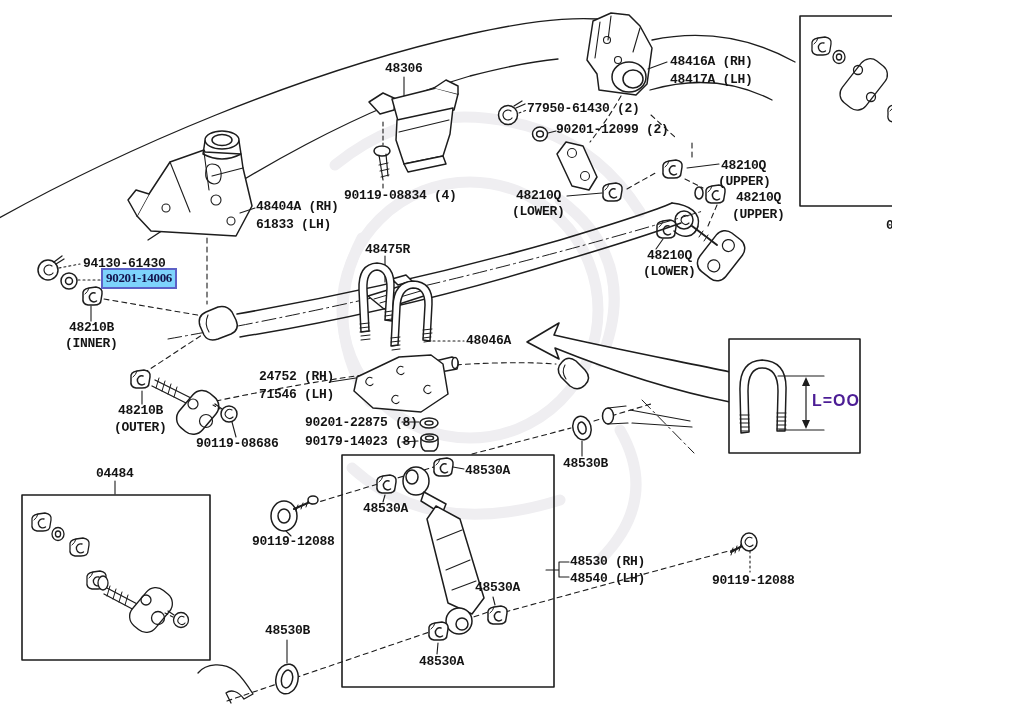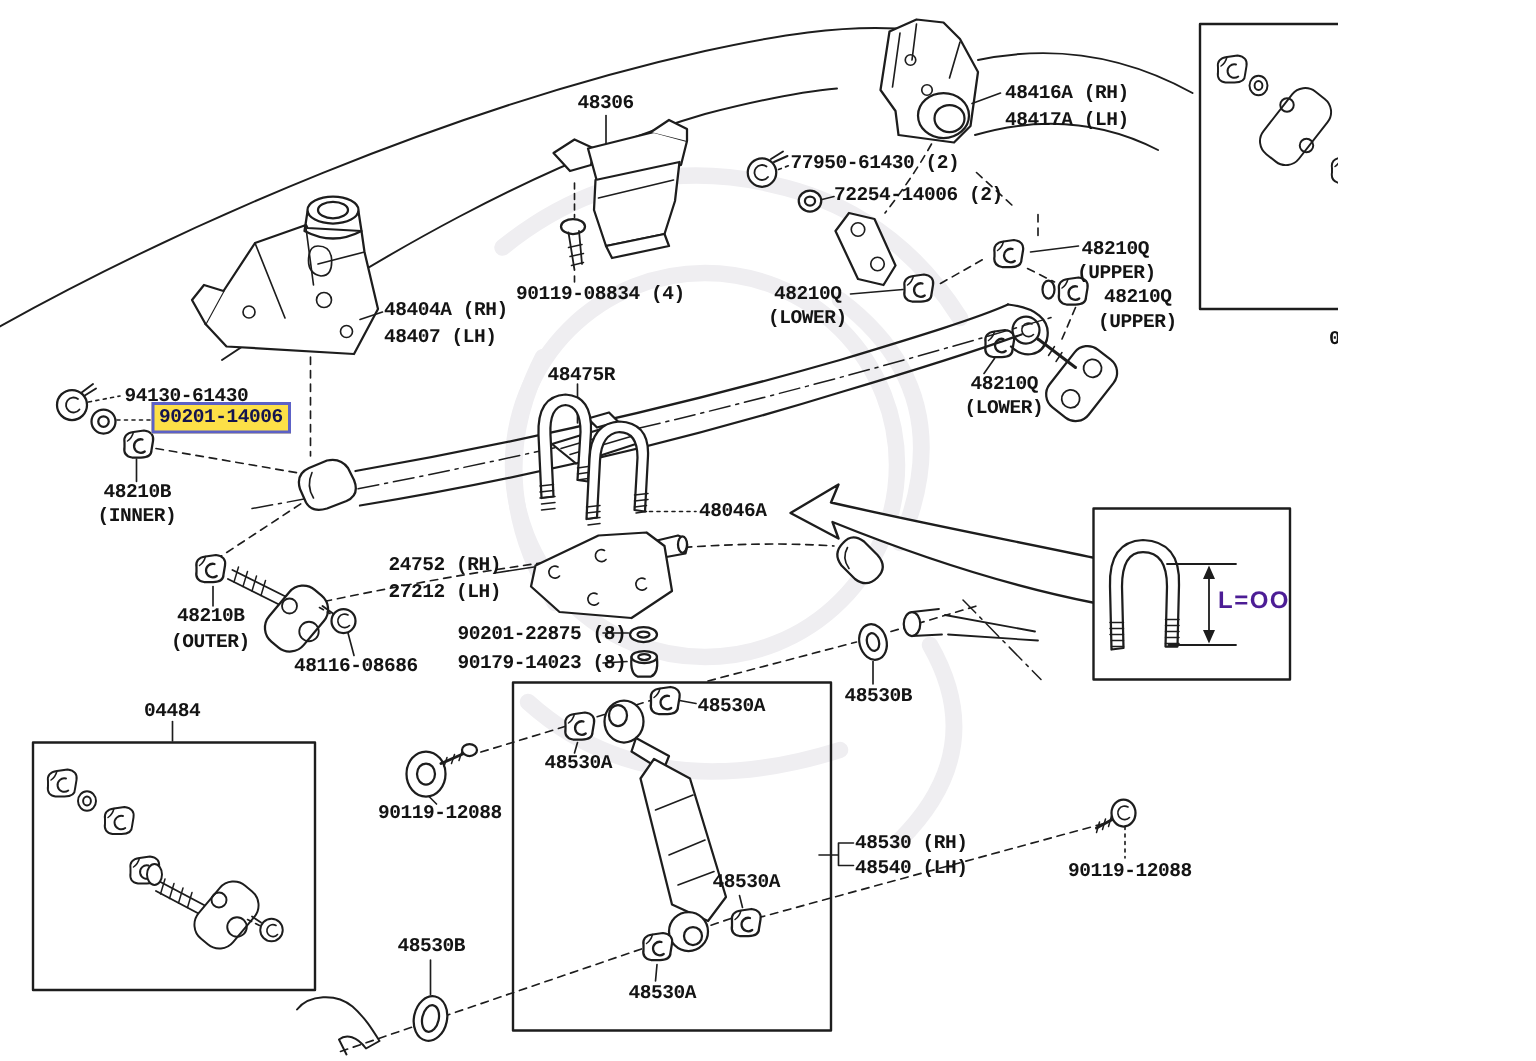--- a/index.html
+++ b/index.html
@@ -319,48 +319,48 @@
     <path d="M608 408 L626 406 M608 424 L628 423 M630 410 L690 421 M632 423 L692 427" stroke-width="1.2"></path>
     <path d="M642 400 L694 453" stroke-width="1" stroke-dasharray="12 4 2 4"></path>
   </g>
 </svg>
 
   <div class="lbl" style="left:385px;top:62px">48306</div>
   <div class="lbl" style="left:344px;top:189px">90119-08834 (4)</div>
   <div class="lbl" style="left:670px;top:55px">48416A (RH)</div>
   <div class="lbl" style="left:670px;top:73px">48417A (LH)</div>
   <div class="lbl" style="left:527px;top:102px">77950-61430 (2)</div>
-  <div class="lbl" style="left:556px;top:123px">72254-14006 (2)</div>
+  <div class="lbl" style="left:556px;top:123px">90201-12099 (2)</div>
 
   <div class="lbl" style="left:721px;top:159px">48210Q</div>
   <div class="lbl" style="left:718px;top:175px">(UPPER)</div>
   <div class="lbl" style="left:736px;top:191px">48210Q</div>
   <div class="lbl" style="left:732px;top:208px">(UPPER)</div>
   <div class="lbl" style="left:516px;top:189px">48210Q</div>
   <div class="lbl" style="left:512px;top:205px">(LOWER)</div>
   <div class="lbl" style="left:647px;top:249px">48210Q</div>
   <div class="lbl" style="left:643px;top:265px">(LOWER)</div>
 
   <div class="lbl" style="left:256px;top:200px">48404A (RH)</div>
-  <div class="lbl" style="left:256px;top:218px">48407 (LH)</div>
+  <div class="lbl" style="left:256px;top:218px">61833 (LH)</div>
   <div class="lbl" style="left:83px;top:257px">94130-61430</div>
-  <div class="lbl hl" style="left: 101px; top: 268px; background-color: #fde047; border-color: rgb(92, 97, 198);">90201-14006</div>
+  <div class="lbl hl" style="left: 101px; top: 268px; background-color: #7dd3fc; border-color: rgb(92, 97, 198); font-family: Liberation Serif, serif;">90201-14006</div>
   <div class="lbl" style="left:69px;top:321px">48210B</div>
   <div class="lbl" style="left:65px;top:337px">(INNER)</div>
 
   <div class="lbl" style="left:365px;top:243px">48475R</div>
   <div class="lbl" style="left:466px;top:334px">48046A</div>
   <div class="lbl" style="left:259px;top:370px">24752 (RH)</div>
-  <div class="lbl" style="left:259px;top:388px">27212 (LH)</div>
+  <div class="lbl" style="left:259px;top:388px">71546 (LH)</div>
   <div class="lbl" style="left:305px;top:416px">90201-22875 (8)</div>
   <div class="lbl" style="left:305px;top:435px">90179-14023 (8)</div>
 
   <div class="lbl" style="left:118px;top:404px">48210B</div>
   <div class="lbl" style="left:114px;top:421px">(OUTER)</div>
-  <div class="lbl" style="left:196px;top:437px">48116-08686</div>
+  <div class="lbl" style="left:196px;top:437px">90119-08686</div>
 
   <div class="lbl" style="left:96px;top:467px">04484</div>
   <div class="lbl" style="left:886px;top:219px">02436</div>
 
   <div class="lbl" style="left:252px;top:535px">90119-12088</div>
   <div class="lbl" style="left:712px;top:574px">90119-12088</div>
 
   <div class="lbl" style="left:465px;top:464px">48530A</div>
   <div class="lbl" style="left:363px;top:502px">48530A</div>
   <div class="lbl" style="left:475px;top:581px">48530A</div>

